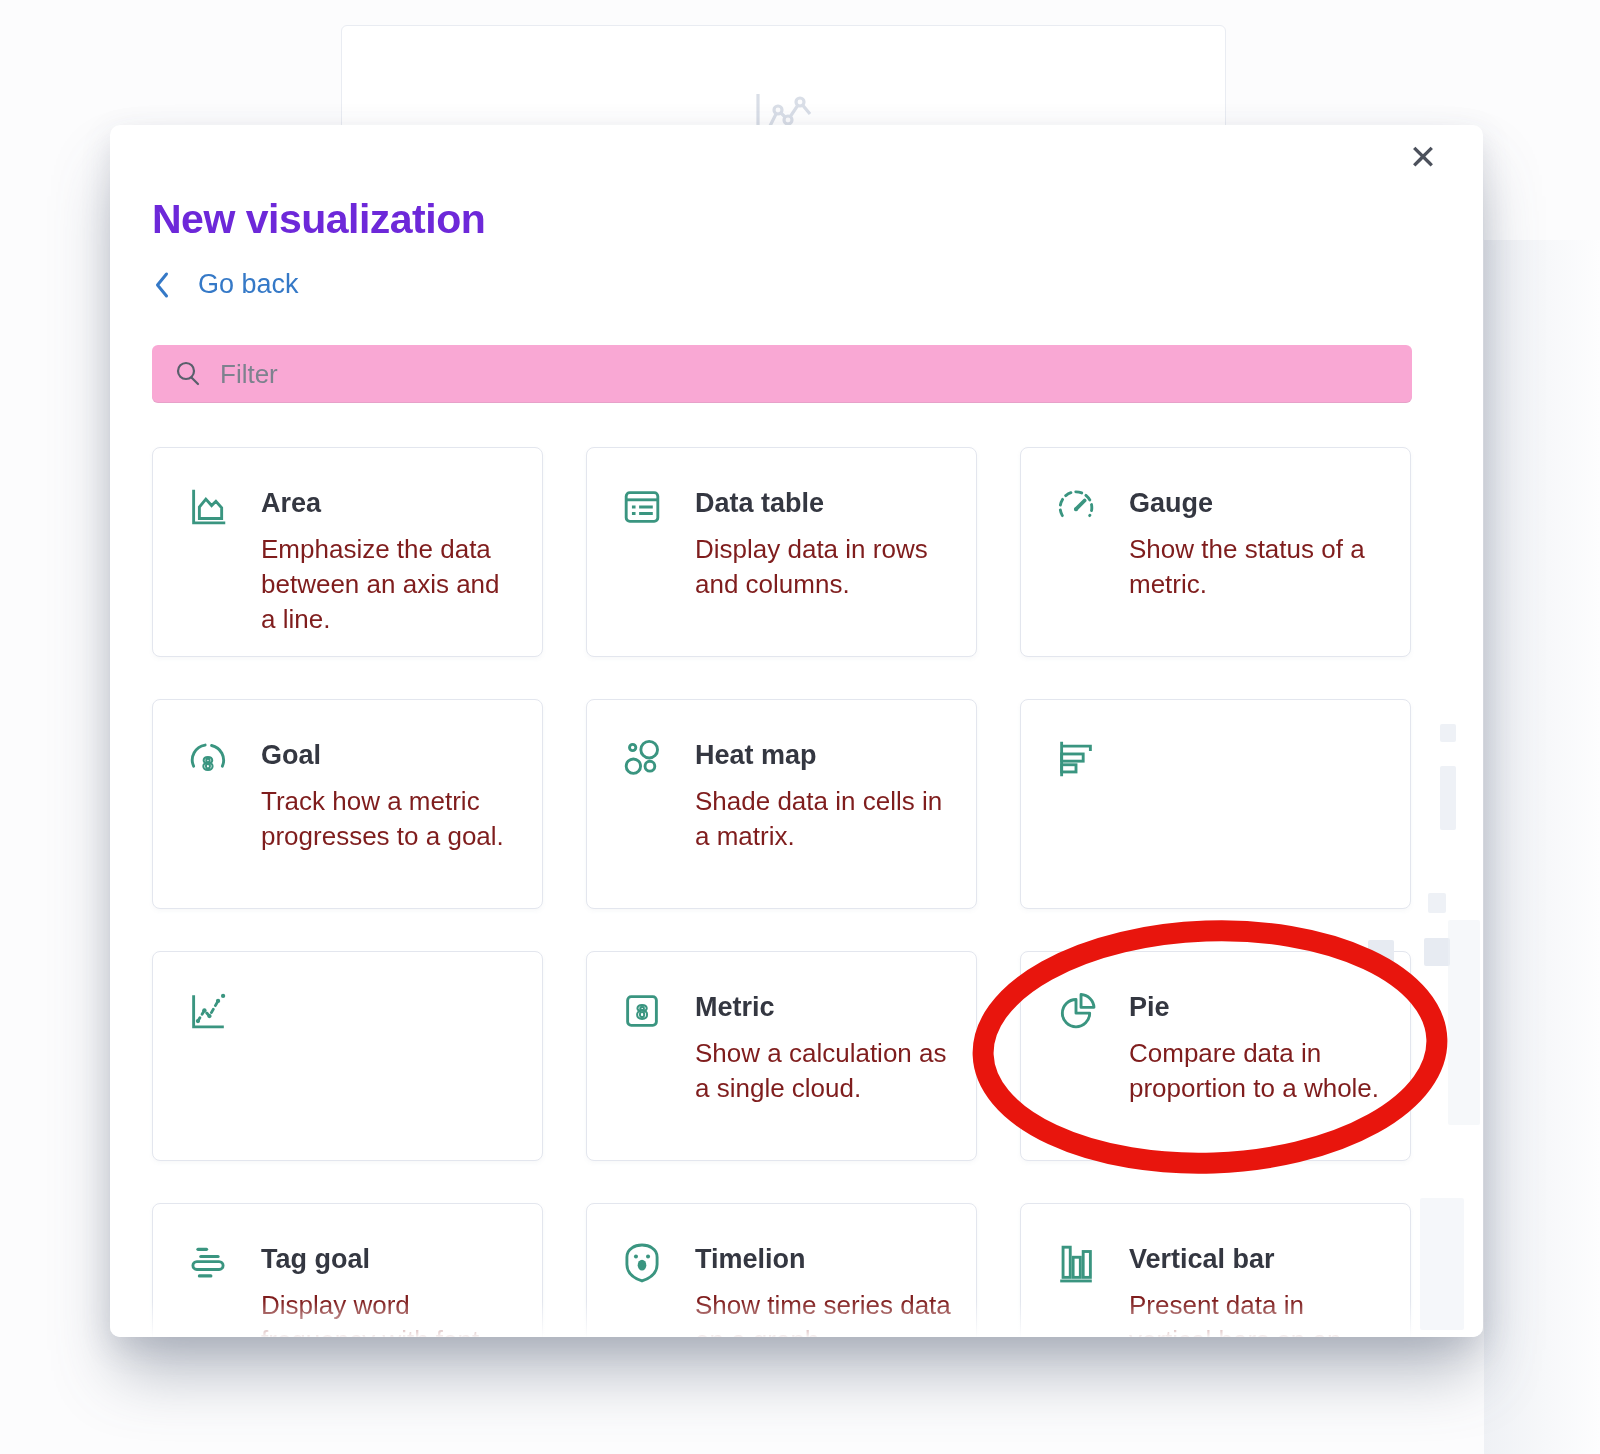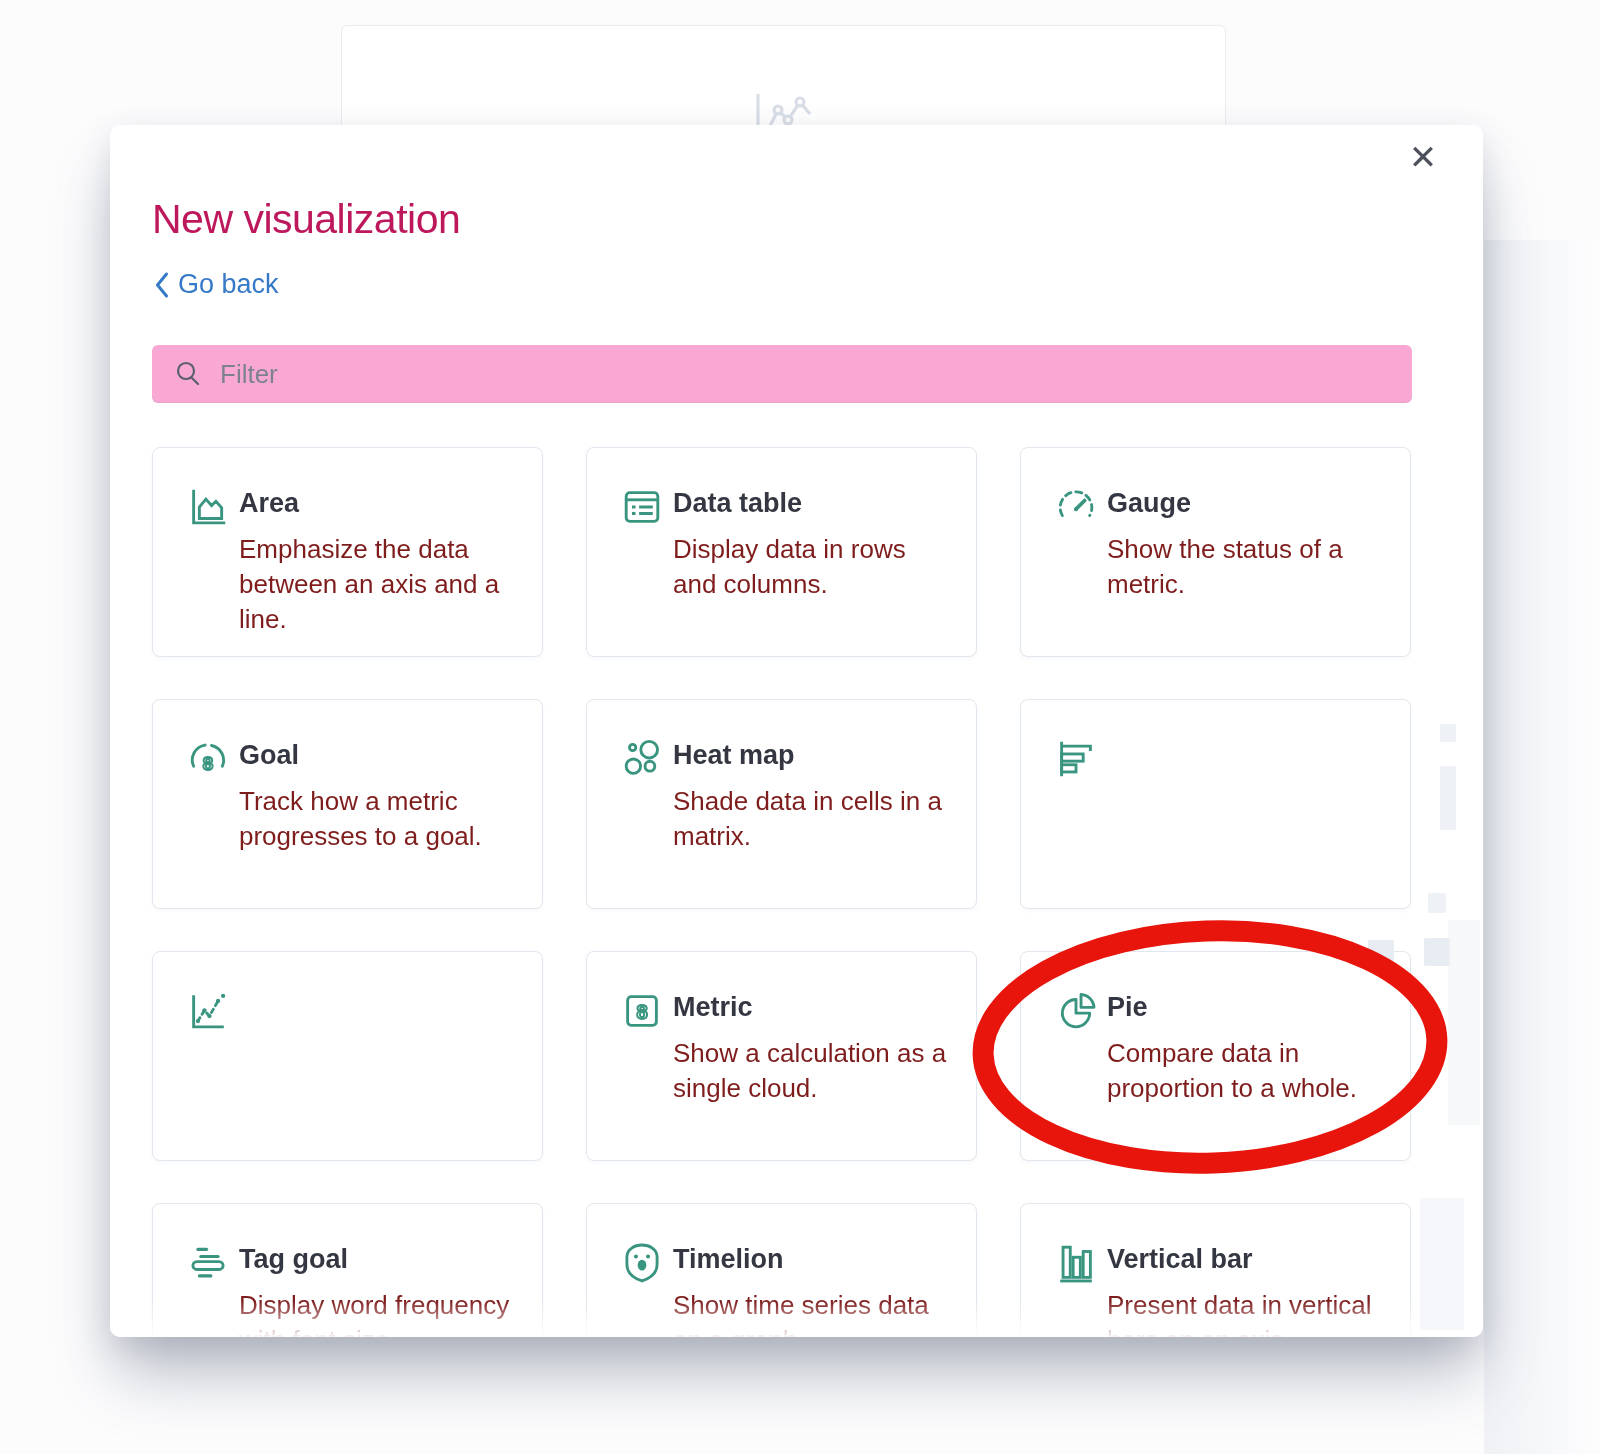--- a/index.html
+++ b/index.html
@@ -33,24 +33,24 @@
     pointer-events:none;
   }
   .close-btn{
     position:absolute;top:10px;right:38px;width:44px;height:44px;
     background:none;border:none;cursor:pointer;
     font-size:34px;line-height:44px;color:#4c515c;font-weight:300;padding:0;
     font-family:"Liberation Sans",sans-serif;
   }
   .modal-title{
     position:absolute;left:42px;top:44px;
-    font-size:41px;font-weight:400;color:#be185d;letter-spacing:-0.5px;
+    font-size:41px;font-weight:700;color:#6d28d9;letter-spacing:-0.5px;
   }
   .go-back{
-    position:absolute;left:44px;top:144px;display:flex;align-items:center;gap:8px;
+    position:absolute;left:44px;top:144px;display:flex;align-items:center;gap:28px;
     font-size:27px;font-weight:500;color:#3579c7;text-decoration:none;cursor:pointer;
   }
   .filter-box{
     position:absolute;left:42px;top:220px;width:1260px;height:58px;
     background:#f9a8d4;border-radius:6px;display:flex;align-items:center;
     box-shadow:inset 0 -1px 0 rgba(105,112,125,0.12);
   }
   .filter-box .mag{margin:0 16px 0 22px;display:flex;}
   .filter-input{
     flex:1;height:100%;border:none;background:transparent;outline:none;
@@ -59,21 +59,21 @@
   .filter-input::placeholder{color:#7d828e;opacity:1;}
   
   .grid{
     position:absolute;left:42px;top:322px;width:1260px;
     display:grid;grid-template-columns:repeat(3,391px);
     grid-auto-rows:210px;column-gap:43px;row-gap:42px;
   }
   .card{
     background:#ffffff;border:1px solid #e3e6ee;border-radius:8px;
     box-shadow:0 2px 4px rgba(120,130,150,0.06);
-    display:flex;align-items:flex-start;gap:8px;
+    display:flex;align-items:flex-start;gap:30px;
     padding:34px 24px 0 32px;box-sizing:border-box;cursor:pointer;
   }
   .card .icon{flex:0 0 46px;display:flex;margin-top:2px;}
   .card-title{font-size:27px;font-weight:700;color:#343741;margin-bottom:13px;margin-top:6px;}
   .card-desc{font-size:26px;line-height:35px;color:#7f1d1d;}
   
   .annotation{position:absolute;left:0;top:0;z-index:40;pointer-events:none;}
   svg{display:block;}
 </style>
 </head>

